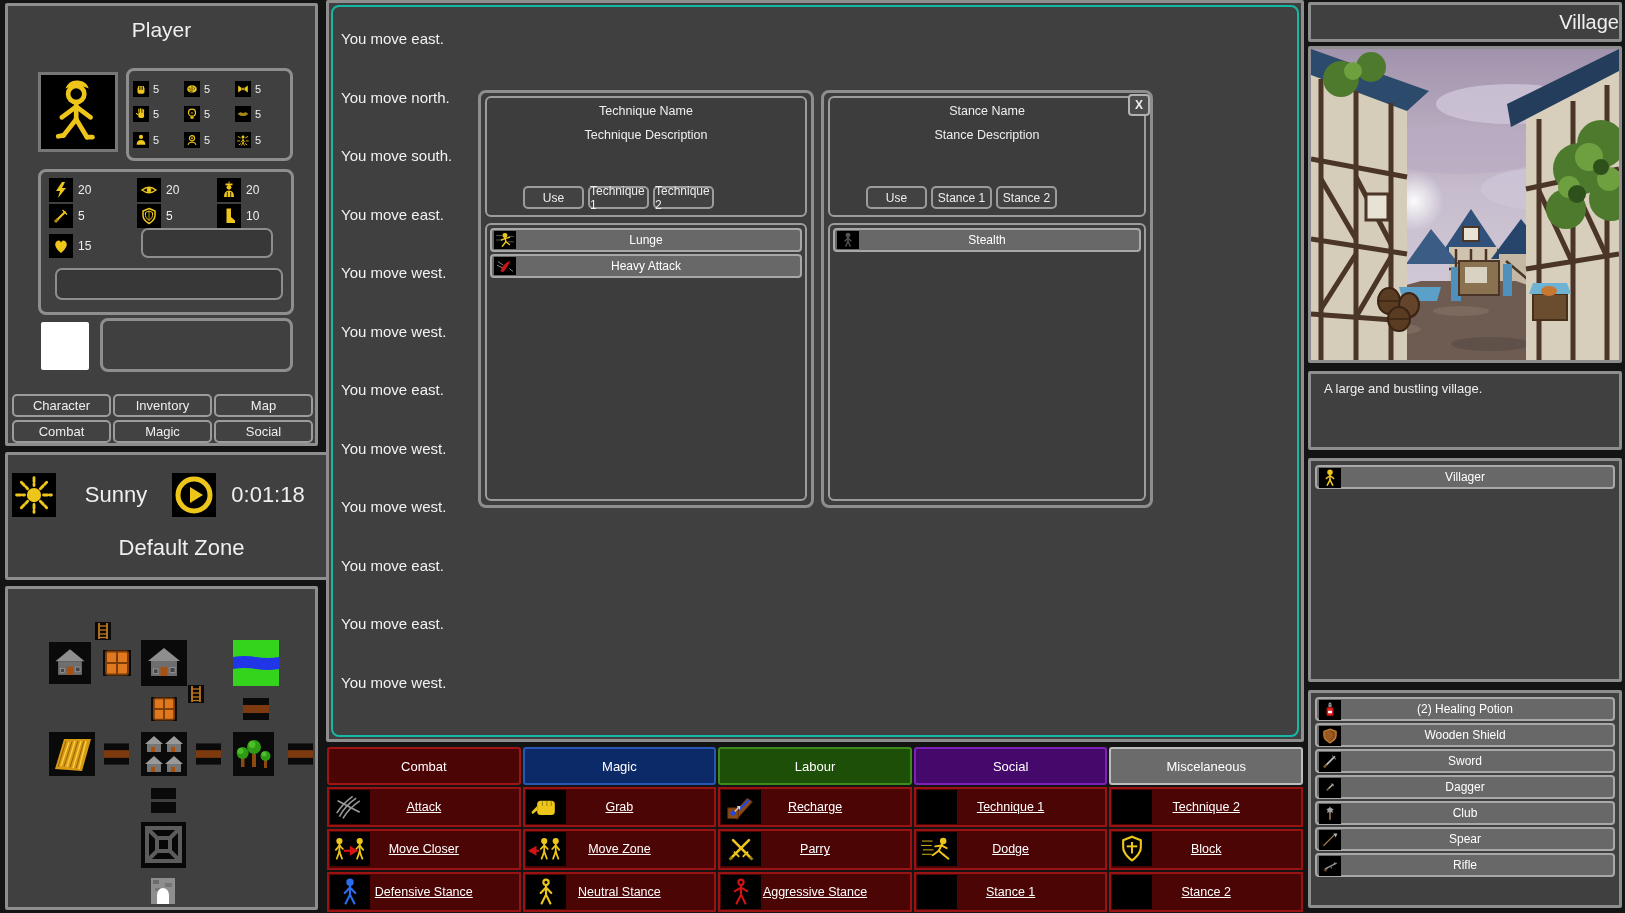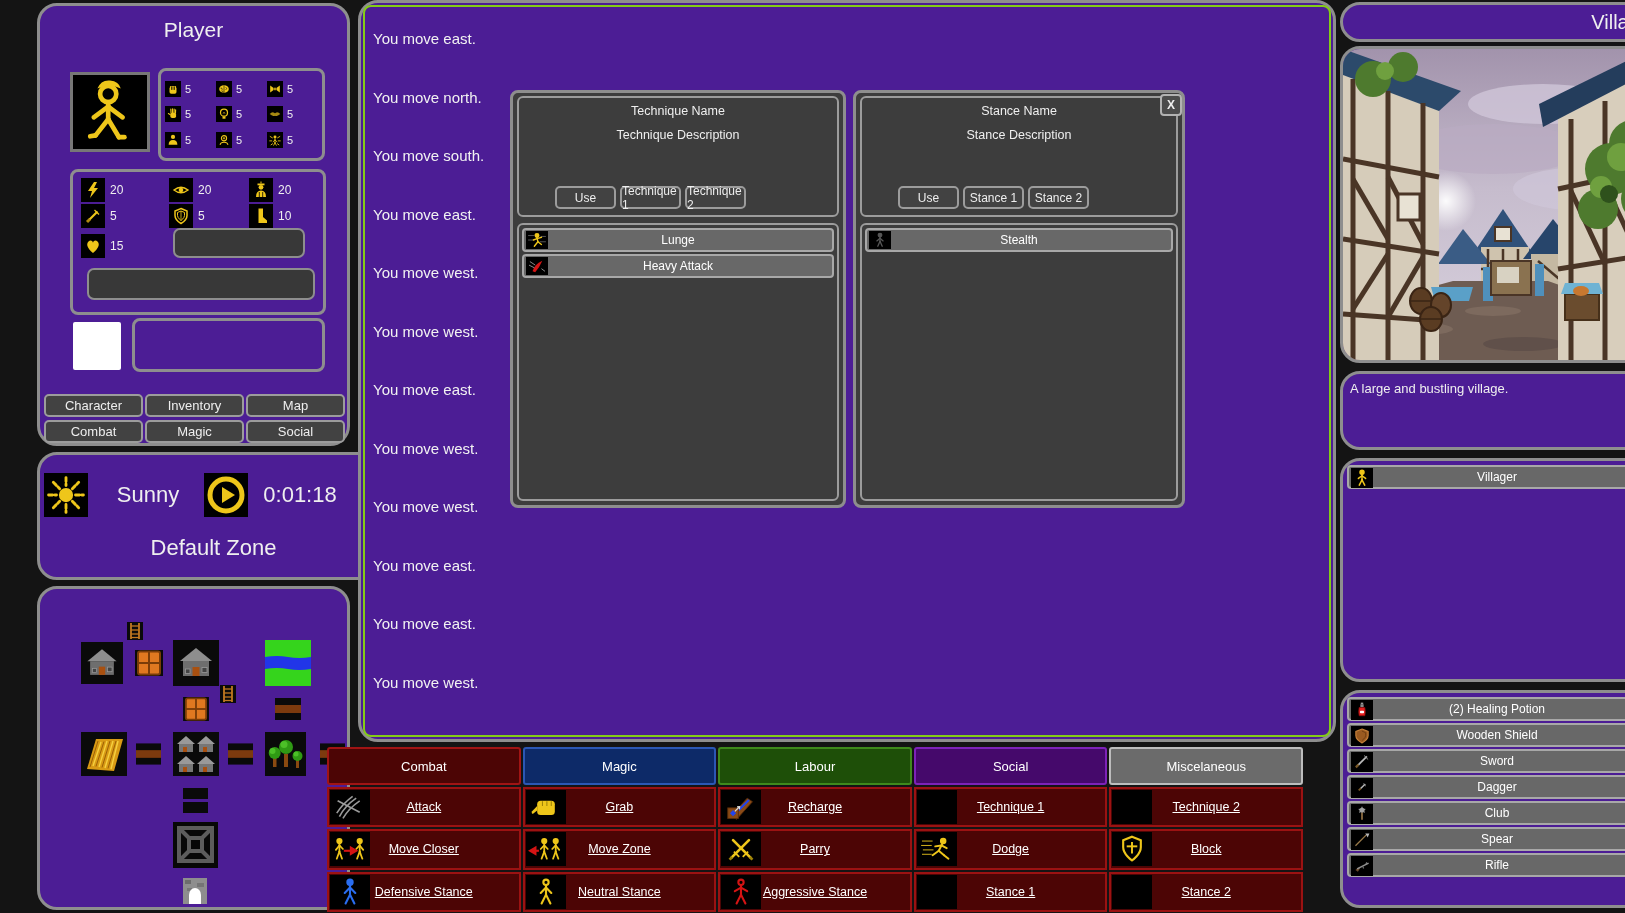--- a/index.html
+++ b/index.html
@@ -1,27 +1,27 @@
 <!DOCTYPE html>
 <html><head>
 <meta charset="utf-8">
 <style>
   * { margin:0; padding:0; box-sizing:border-box; }
   html,body { width:1625px; height:913px; background:#141414; font-family:"Liberation Sans",sans-serif; position:relative; overflow:hidden; color:#efefef; }
-  .panel { position:absolute; background:#4c1d95; border:3px solid #8e8e8e; border-radius:20px;margin-left:32px; }
+  .panel { position:absolute; background:#404040; border:3px solid #8e8e8e; border-radius:2px; }
   .inbox { border:3px solid #8e8e8e; border-radius:8px; position:absolute; }
   .iconbox { background:#000; display:flex; align-items:center; justify-content:center; }
   .btn { background:#424242; border:2px solid #9c9c9c; border-radius:5px; color:#eee; display:flex; align-items:center; justify-content:center; font-size:13px; cursor:default; }
   .lrow { position:relative; background:#686868; border:2px solid #a8a8a8; border-radius:4px; display:flex; align-items:center; margin-bottom:2px; }
   .lrow .iconbox { position:absolute; left:2px; top:1px; }
   .lrow .llabel { width:100%; text-align:center; font-size:12px; color:#fff; }
   .tile { position:absolute; }
   
   #center-main { left:326px; top:0; width:978px; height:742px; }
-  #log-panel { position:absolute; inset:2px; border:2px solid #84cc16; border-radius:8px; overflow:hidden; }
+  #log-panel { position:absolute; inset:2px; border:2px solid #14b8a6; border-radius:8px; overflow:hidden; }
   #log-lines { position:absolute; left:8px; bottom:4px; font-size:15px; line-height:19.5px; white-space:pre; color:#f2f2f2; }
   .window { position:absolute; background:#3d3d3d; border:3px solid #8e8e8e; border-radius:8px; z-index:3; }
   .win-info { position:absolute; left:4px; right:4px; top:3px; height:121px; border:2px solid #9c9c9c; border-radius:6px; }
   .win-name { text-align:center; margin-top:6px; font-size:12.5px; }
   .win-desc { text-align:center; margin-top:10px; font-size:12.5px; }
   .win-btns { position:absolute; bottom:6px; left:36px; display:flex; gap:4px; }
   .win-btns .btn { width:61px; height:23px; font-size:12px; }
   .win-list { position:absolute; left:4px; right:4px; top:130px; bottom:4px; border:2px solid #9c9c9c; border-radius:6px; padding:3px; }
   .win-list .lrow { height:24px; }
   .win-list .iconbox { width:22px; height:18px; }
@@ -29,21 +29,21 @@
   
   #action-bar { position:absolute; left:326px; top:746px; width:978px; height:167px; display:grid; grid-template-columns:repeat(5,1fr); }
   .abcol { display:grid; grid-template-rows:40px 1fr 1fr 1fr; }
   .abhead { margin:1px; border:2px solid #888; border-radius:3px; display:flex; align-items:center; justify-content:center; font-size:13px; color:#fff; }
   .abcell { margin:1px; background:#4c0505; border:2px solid #9b1212; position:relative; display:flex; align-items:center; }
   .abcell .iconbox { width:40px; height:34px; margin-left:1px; }
   .abcell .ablabel { position:absolute; left:0; right:0; text-align:center; font-size:12.5px; color:#fff;text-decoration:underline; }
   
   #village-title { left:1308px; top:2px; width:314px; height:40px; display:flex; align-items:center; justify-content:flex-end; font-size:20px; }
   #village-image { left:1308px; top:46px; width:314px; height:317px; padding:0; overflow:hidden; }
-  #village-desc { left:1308px; top:371px; width:314px; height:79px; font-size:13px; padding:7px 7px; }
+  #village-desc { left:1308px; top:371px; width:314px; height:79px; font-size:13px; padding:7px 13px; }
   #entities-panel { left:1308px; top:458px; width:314px; height:224px; padding:4px; }
   #items-panel { left:1308px; top:690px; width:314px; height:218px; padding:4px; }
   #entities-panel .lrow, #items-panel .lrow { height:24px; }
   #entities-panel .iconbox, #items-panel .iconbox { width:22px; height:20px; }
   
   #player-panel { left:5px; top:3px; width:313px; height:443px; }
   #player-title { text-align:center; font-size:21px; margin-top:12px; }
   #weather-panel { left:5px; top:452px; width:353px; height:128px; }
   #map-panel { left:5px; top:586px; width:313px; height:324px; }
   .skill-cell { display:flex; align-items:center; gap:4px; font-size:11px; }

